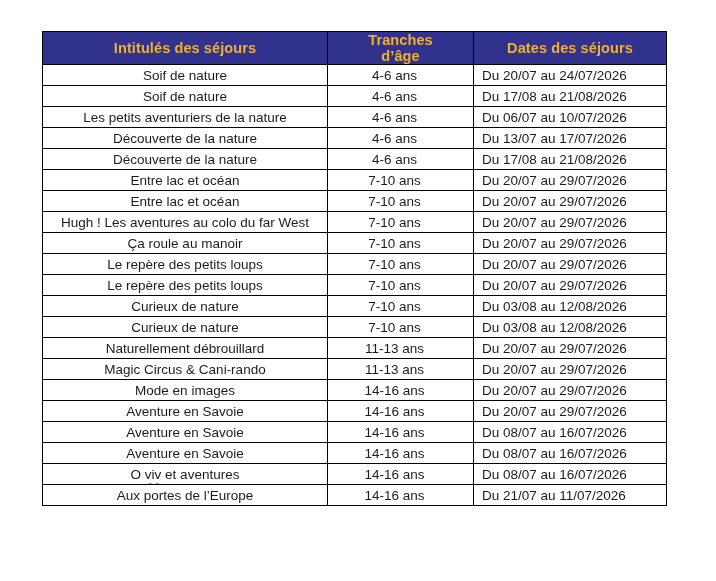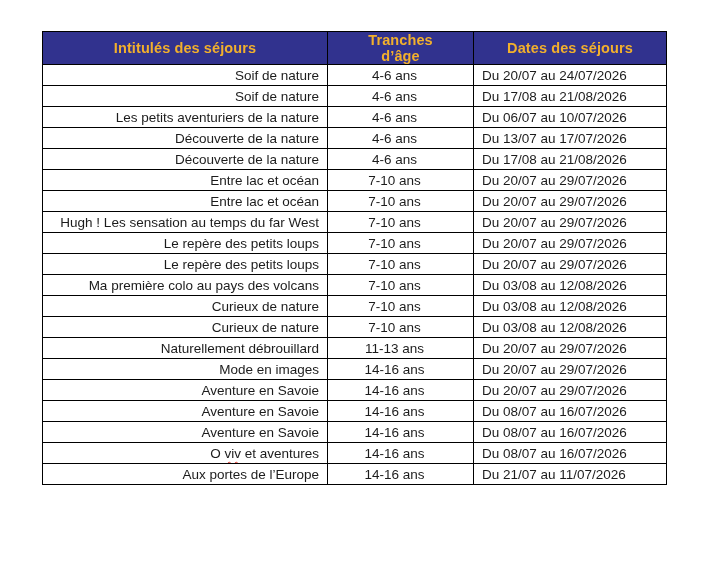--- a/index.html
+++ b/index.html
@@ -46,21 +46,21 @@
     vertical-align:middle;
     padding:0 20px;
     letter-spacing:.1px;
   }
   tbody td{
     font-size:13.5px;
     line-height:19px;
     height:20px;
     padding:1px 8px 0 8px;
   }
-  td.cell-title{text-align:right;margin-top:28px;}
+  td.cell-title{text-align:center;margin-top:28px;}
   td.cell-age{text-align:center;padding-left:2px;padding-right:14px;}
   td.cell-dates{text-align:left;}
   .squiggle{
     text-decoration-line:underline;
     text-decoration-style:wavy;
     text-decoration-color:var(--squiggle);
     text-decoration-thickness:1px;
     text-underline-offset:3px;
   }
 </style>
@@ -111,51 +111,56 @@
           <td class="cell-title">Entre lac et océan</td>
           <td class="cell-age">7-10 ans</td>
           <td class="cell-dates">Du 20/07 au 29/07/2026</td>
         </tr>
         <tr>
           <td class="cell-title">Entre lac et océan</td>
           <td class="cell-age">7-10 ans</td>
           <td class="cell-dates">Du 20/07 au 29/07/2026</td>
         </tr>
         <tr>
-          <td class="cell-title">Hugh ! Les sensation au temps du far West</td>
+          <td class="cell-title">Hugh ! Les aventures au colo du far West</td>
+          <td class="cell-age">7-10 ans</td>
+          <td class="cell-dates">Du 20/07 au 29/07/2026</td>
+        </tr>
+        <tr>
+          <td class="cell-title">Ça roule au manoir</td>
           <td class="cell-age">7-10 ans</td>
           <td class="cell-dates">Du 20/07 au 29/07/2026</td>
         </tr>
         <tr>
           <td class="cell-title">Le repère des petits loups</td>
           <td class="cell-age">7-10 ans</td>
           <td class="cell-dates">Du 20/07 au 29/07/2026</td>
         </tr>
         <tr>
           <td class="cell-title">Le repère des petits loups</td>
           <td class="cell-age">7-10 ans</td>
           <td class="cell-dates">Du 20/07 au 29/07/2026</td>
         </tr>
         <tr>
-          <td class="cell-title">Ma première colo au pays des volcans</td>
-          <td class="cell-age">7-10 ans</td>
-          <td class="cell-dates">Du 03/08 au 12/08/2026</td>
-        </tr>
-        <tr>
           <td class="cell-title">Curieux de nature</td>
           <td class="cell-age">7-10 ans</td>
           <td class="cell-dates">Du 03/08 au 12/08/2026</td>
         </tr>
         <tr>
           <td class="cell-title">Curieux de nature</td>
           <td class="cell-age">7-10 ans</td>
           <td class="cell-dates">Du 03/08 au 12/08/2026</td>
         </tr>
         <tr>
           <td class="cell-title">Naturellement débrouillard</td>
+          <td class="cell-age">11-13 ans</td>
+          <td class="cell-dates">Du 20/07 au 29/07/2026</td>
+        </tr>
+        <tr>
+          <td class="cell-title">Magic Circus &amp; Cani-rando</td>
           <td class="cell-age">11-13 ans</td>
           <td class="cell-dates">Du 20/07 au 29/07/2026</td>
         </tr>
         <tr>
           <td class="cell-title">Mode en images</td>
           <td class="cell-age">14-16 ans</td>
           <td class="cell-dates">Du 20/07 au 29/07/2026</td>
         </tr>
         <tr>
           <td class="cell-title">Aventure en Savoie</td>

